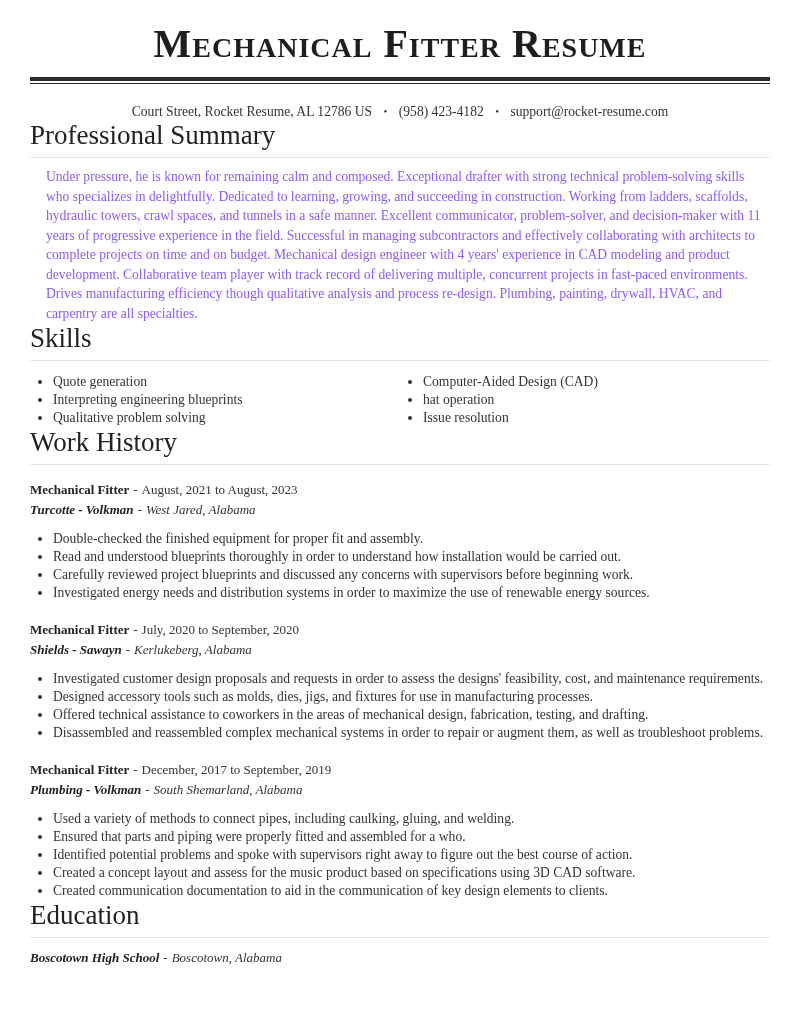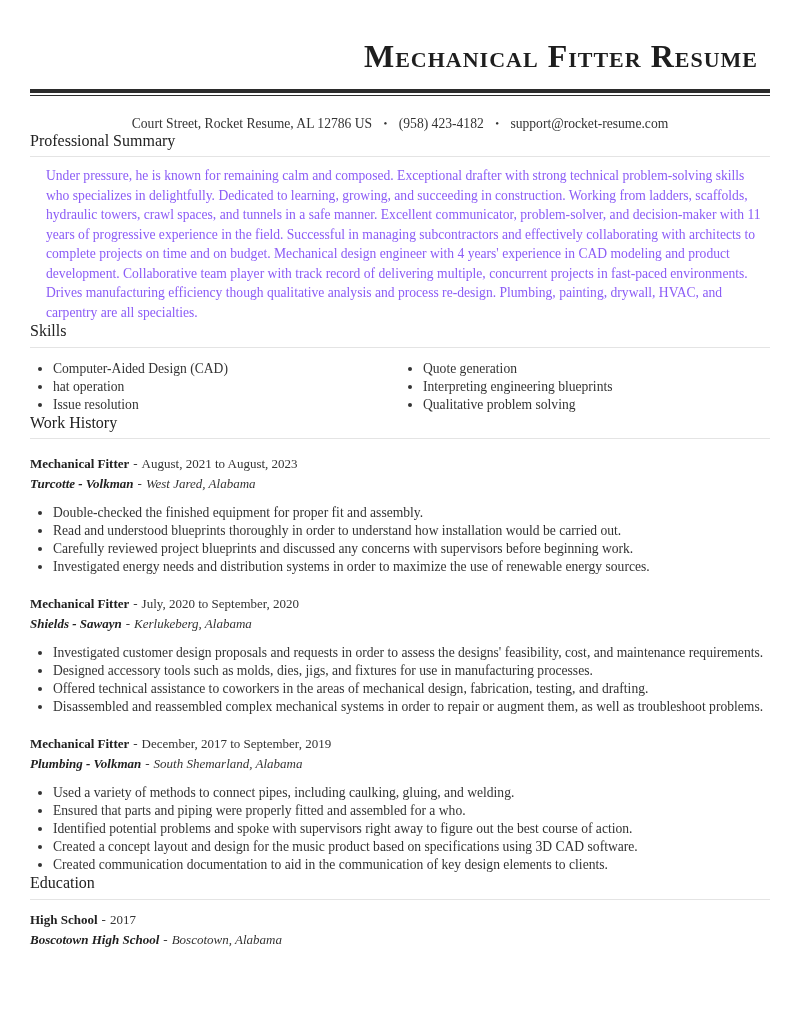--- a/index.html
+++ b/index.html
@@ -9,25 +9,25 @@
     height: 1035px;
     background: #ffffff;
     font-family: "Liberation Serif", serif;
     color: #333333;
     overflow: hidden;
   }
   .page { padding: 24px 30px 0 30px; }
 
   
   .resume-title {
-    margin: 12px;
-    text-align: right;
+    margin: 0;
+    text-align: center;
     font-variant: small-caps;
     font-weight: 700;
-    font-size: 32px;
+    font-size: 40px;
     line-height: 40px;
     letter-spacing: 1px;
     color: #1e1e1e;
   }
   .double-rule {
     margin-top: 13px;
     border-top: 4px solid #2b2b2b;
     border-bottom: 1px solid #2b2b2b;
     height: 7px;
   }
@@ -40,21 +40,21 @@
   .contact-line .dot {
     display: inline-block;
     margin: 0 8px;
     font-size: 11px;
     vertical-align: 1px;
     color: #333333;
   }
 
   
   h2.section-heading {
-    font-size: 16px;
+    font-size: 27px;
     font-weight: 400;
     color: #222222;
     margin: 0;
     padding-bottom: 6px;
     border-bottom: 1px solid #e4e4e4;
     line-height: 1.15;
   }
   .mt-summary { margin-top: 25px; }
   .mt-skills  { margin-top: 19px; }
   .mt-work    { margin-top: 20px; }
@@ -112,28 +112,28 @@
     <span class="dot">•</span>
     <span>support@rocket-resume.com</span>
   </div>
 
   <h2 class="section-heading mt-summary">Professional Summary</h2>
   <p class="summary-text">Under pressure, he is known for remaining calm and composed. Exceptional drafter with strong technical problem-solving skills who specializes in delightfully. Dedicated to learning, growing, and succeeding in construction. Working from ladders, scaffolds, hydraulic towers, crawl spaces, and tunnels in a safe manner. Excellent communicator, problem-solver, and decision-maker with 11 years of progressive experience in the field. Successful in managing subcontractors and effectively collaborating with architects to complete projects on time and on budget. Mechanical design engineer with 4 years' experience in CAD modeling and product development. Collaborative team player with track record of delivering multiple, concurrent projects in fast-paced environments. Drives manufacturing efficiency though qualitative analysis and process re-design. Plumbing, painting, drywall, HVAC, and carpentry are all specialties.</p>
 
   <h2 class="section-heading mt-skills">Skills</h2>
   <div class="skills-columns">
     <ul class="bullet-list">
+      <li>Quote generation</li>
+      <li>Interpreting engineering blueprints</li>
+      <li>Qualitative problem solving</li>
+    </ul>
+    <ul class="bullet-list">
       <li>Computer-Aided Design (CAD)</li>
       <li>hat operation</li>
       <li>Issue resolution</li>
-    </ul>
-    <ul class="bullet-list">
-      <li>Quote generation</li>
-      <li>Interpreting engineering blueprints</li>
-      <li>Qualitative problem solving</li>
     </ul>
   </div>
 
   <h2 class="section-heading mt-work">Work History</h2>
 
   <div class="job">
     <div class="job-line">
       <span class="bold">Mechanical Fitter</span><span class="sep">-</span><span>August, 2021 to August, 2023</span>
     </div>
     <div class="job-line">
@@ -166,28 +166,25 @@
     <div class="job-line">
       <span class="bold">Mechanical Fitter</span><span class="sep">-</span><span>December, 2017 to September, 2019</span>
     </div>
     <div class="job-line">
       <span class="bold-italic">Plumbing - Volkman</span><span class="sep italic">-</span><span class="italic">South Shemarland, Alabama</span>
     </div>
     <ul class="bullet-list job-bullets">
       <li>Used a variety of methods to connect pipes, including caulking, gluing, and welding.</li>
       <li>Ensured that parts and piping were properly fitted and assembled for a who.</li>
       <li>Identified potential problems and spoke with supervisors right away to figure out the best course of action.</li>
-      <li>Created a concept layout and design for the music product based on specifications using 3D CAD software.</li>
+      <li>Created a concept layout and assess for the music product based on specifications using 3D CAD software.</li>
       <li>Created communication documentation to aid in the communication of key design elements to clients.</li>
     </ul>
   </div>
 
   <h2 class="section-heading mt-edu">Education</h2>
   <div class="edu-block">
-    <div class="job-line">
-      <span class="bold">High School</span><span class="sep">-</span><span>2017</span>
-    </div>
     <div class="job-line">
       <span class="bold-italic">Boscotown High School</span><span class="sep italic">-</span><span class="italic">Boscotown, Alabama</span>
     </div>
   </div>
 
 </div>
 
 </body></html>

